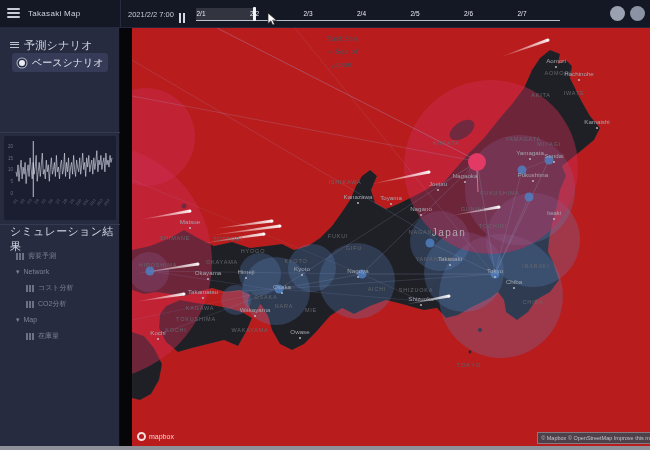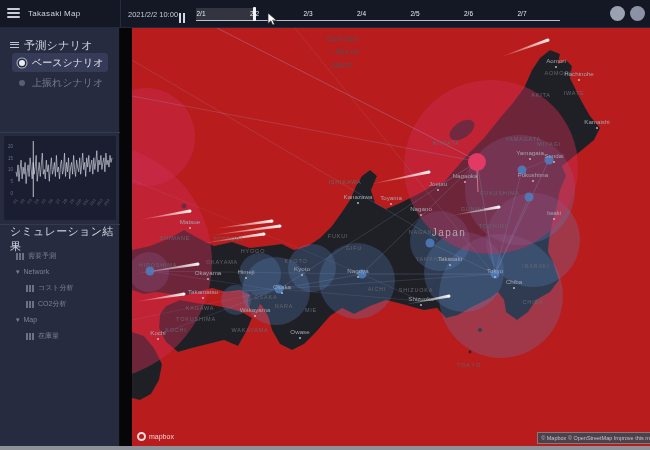--- a/index.html
+++ b/index.html
@@ -86,21 +86,21 @@
 <div class="app">
 
   <div class="topbar">
     <div class="menu-btn">
         <span></span>
         <span></span>
         <span></span>
       </div>
     <div class="app-title">Takasaki Map</div>
     <div class="topbar-divider"></div>
-    <div class="date-label">2021/2/2 10:00</div>
+    <div class="date-label">2021/2/2 7:00</div>
     <div class="pause-btn"><span></span><span></span></div>
     <div class="timeline" id="timeline">
       <div class="timeline-fill" id="timeline-fill" style="width: 60px;"></div>
       <div class="timeline-track"></div>
       <div class="timeline-handle" id="timeline-handle" style="left: 57px;"></div>
     <span class="tick-label" style="left: 5px;">2/1</span>
         <span class="tick-label" style="left: 58.5px;">2/2</span>
         <span class="tick-label" style="left: 112px;">2/3</span>
         <span class="tick-label" style="left: 165.5px;">2/4</span>
         <span class="tick-label" style="left: 219px;">2/5</span>
@@ -115,21 +115,20 @@
     <div class="section-header scenario-header">
       <span class="list-icon">
           <i></i>
           <i></i>
           <i></i>
         </span>
       <span>予測シナリオ</span>
     </div>
     <div id="scenario-list">
         <div class="scenario-row selected"><span class="radio"></span><span>ベースシナリオ</span></div>
-        <div class="scenario-row"><span class="radio"></span><span>上振れシナリオ</span></div>
       </div>
     <div class="sidebar-divider one"></div>
     <div class="chart-panel">
       <svg id="sidebar-chart" width="112" height="82">
           <text x="9" y="11.8" class="ch-y">20</text>
           <text x="9" y="23.55" class="ch-y">15</text>
           <text x="9" y="35.3" class="ch-y">10</text>
           <text x="9" y="47.05" class="ch-y">5</text>
           <text x="9" y="58.8" class="ch-y">0</text>
           <text x="14" y="64" class="ch-x" transform="rotate(-55 14 64)">2/1</text>

